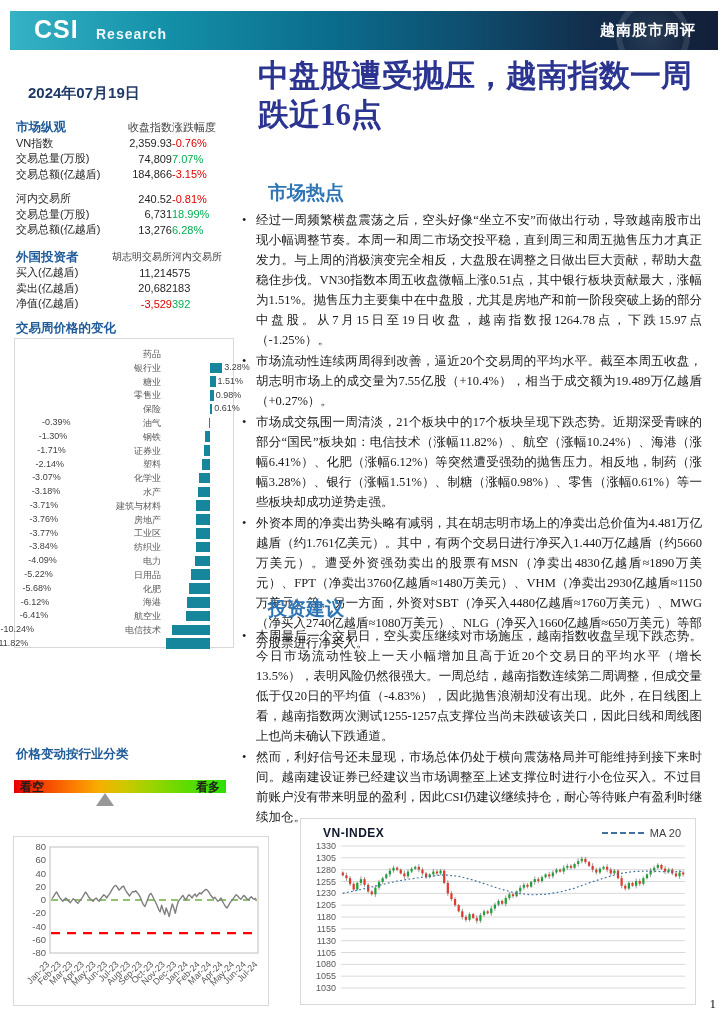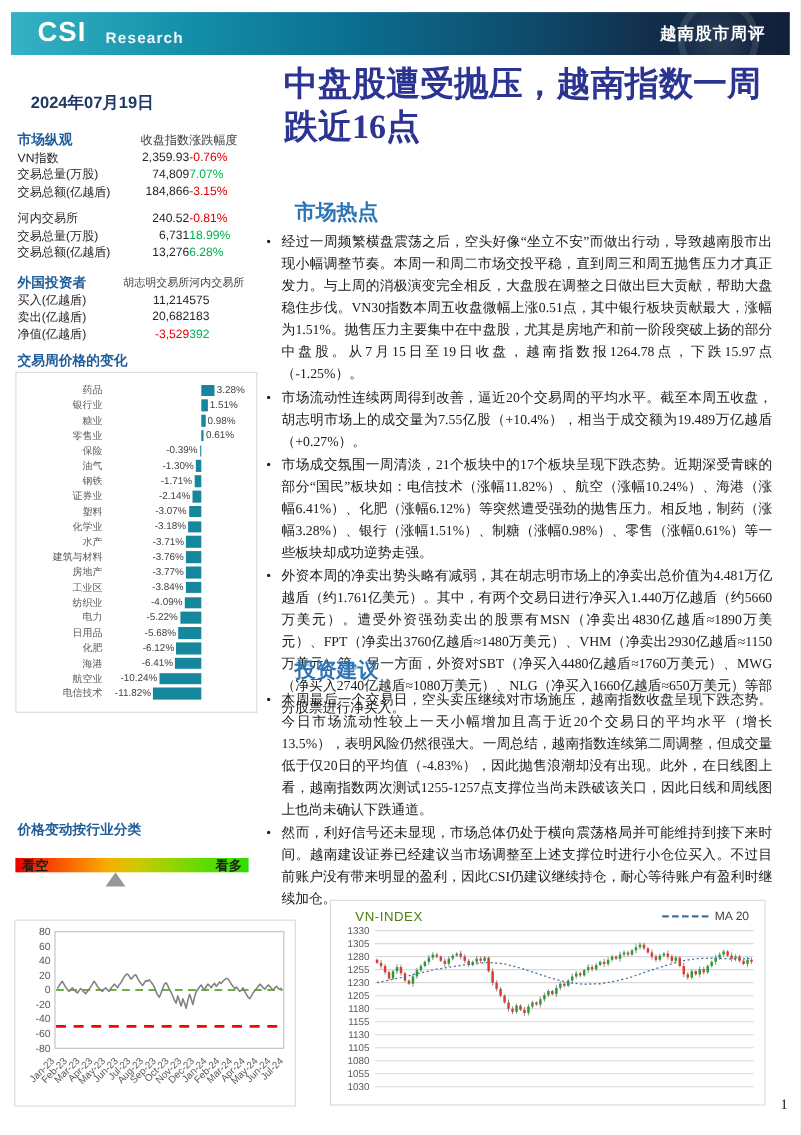--- a/index.html
+++ b/index.html
@@ -30,21 +30,21 @@
   .thead .v1,.thead .v2{color:#404040;}
   .fi-head .v1,.fi-head .v2{font-size:10px;color:#404040;white-space:nowrap;font-family:Liberation Mono, monospace;}
   .gap8{height:9px;}
   .gap12{height:12px;}
   .neg{color:#e00000;}
   .pos{color:#00b050;}
 
   .sec-h-left{position:absolute;left:16px;font-size:12.5px;font-weight:bold;color:#1f5c99;}
   .chartbox{position:absolute;background:#fff;border:1px solid #d9d9d9;}
   #sectorBox{left:14px;top:338px;width:220px;height:310px;padding-top:9px;box-sizing:border-box;}
-  .srow{display:flex;align-items:center;height:13.8px;font-size:9px;}
+  .srow{display:flex;align-items:center;height:13.8px;font-size:9px;flex-direction:column;}
   .srow .slbl{width:82px;text-align:right;color:#595959;white-space:nowrap;padding-right:4px;box-sizing:border-box;}
   .srow .szone{position:relative;flex:1;height:100%;}
   .sbar{position:absolute;top:1.5px;height:10.5px;background:#15869c;}
   .sval{position:absolute;top:1px;font-size:9px;color:#3f3f3f;white-space:nowrap;}
 
   
   #sentiment-bar{position:absolute;left:14px;top:780px;width:212px;height:13px;
      background:linear-gradient(90deg,#e80000 0%,#f44300 14%,#fb7c00 28%,#f7ae00 40%,#cfc800 52%,#97d400 66%,#5bdc00 82%,#2ce000 100%);
      display:flex;justify-content:space-between;align-items:center;padding:0 6px;box-sizing:border-box;}
   #sentiment-bar span{font-size:12px;font-weight:bold;color:#1c1c1c;line-height:12px;}
@@ -56,21 +56,21 @@
   .bullets{position:absolute;left:240px;width:462px;margin:0;padding:0;list-style:none;
            font-size:12.5px;line-height:20px;color:#1a1a1a;text-align:justify;
            font-family:"Liberation Serif",serif;}
   .bullets li{position:relative;padding-left:16px;margin-bottom:1px;}
   .bullets li::before{content:"•";position:absolute;left:2px;top:0;color:#1a1a1a;}
 
   
   #momBox{left:13px;top:836px;width:254px;height:168px;}
   #vnBox{left:300px;top:818px;width:394px;height:185px;}
   #vnHead{display:flex;justify-content:space-between;align-items:center;padding:7px 14px 0 22px;}
-  #vnTitle{font-size:12px;color:#4d7c0f;letter-spacing:0.5px;}
+  #vnTitle{font-size:12px;color:#0f172a;letter-spacing:0.5px;font-weight:bold;}
   #vnLegend{display:flex;align-items:center;gap:6px;font-size:11px;color:#404040;}
   .legend-swatch{display:inline-block;width:42px;height:0;border-top:2px dashed #41719c;}
 
   .pagenum{position:absolute;right:12px;top:996px;font-size:13px;color:#111;font-family:"Liberation Serif",serif;}
   svg text{font-family:"Liberation Sans",sans-serif;}
 </style>
 </head>
 <body>
 
 <div class="page">

